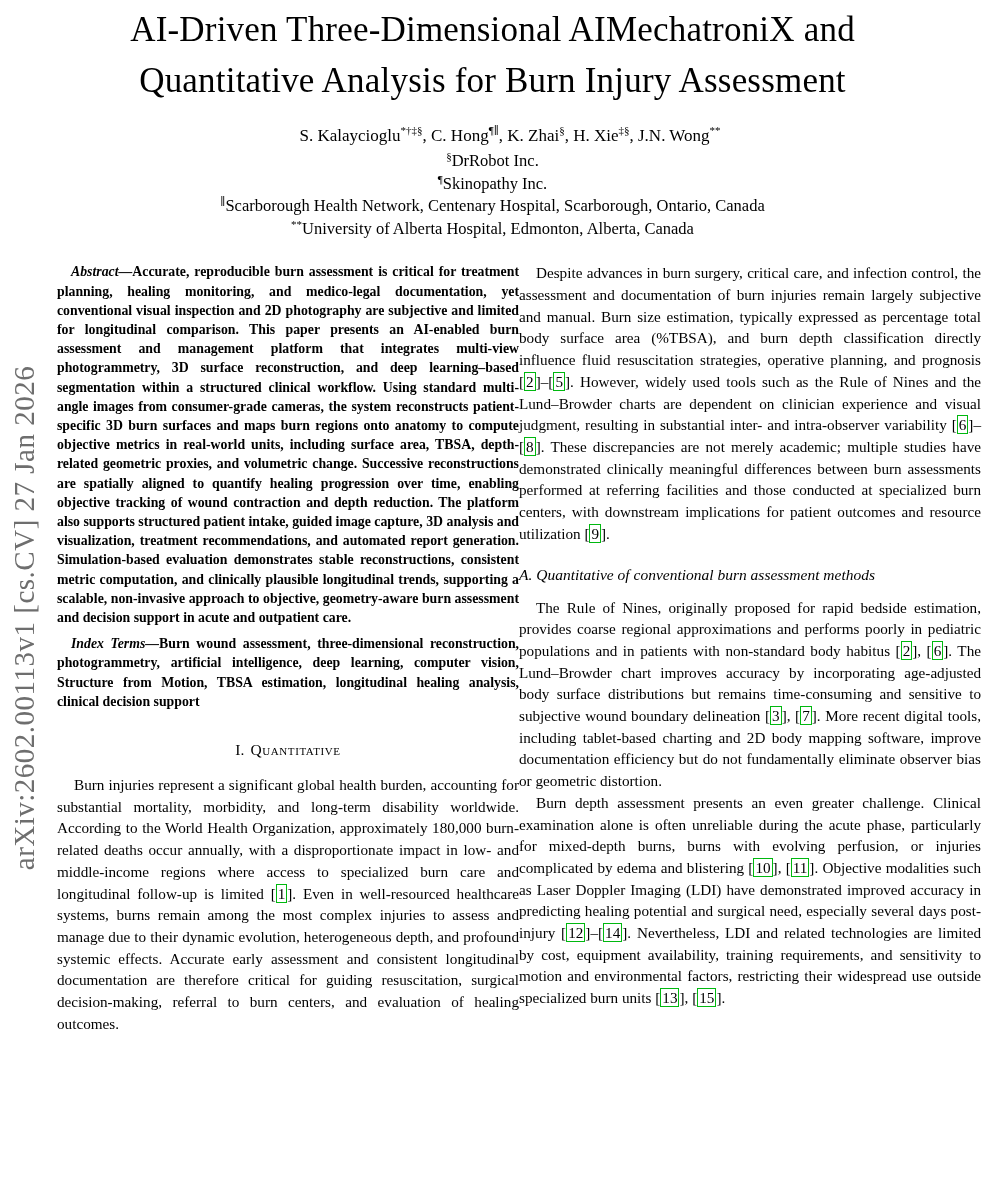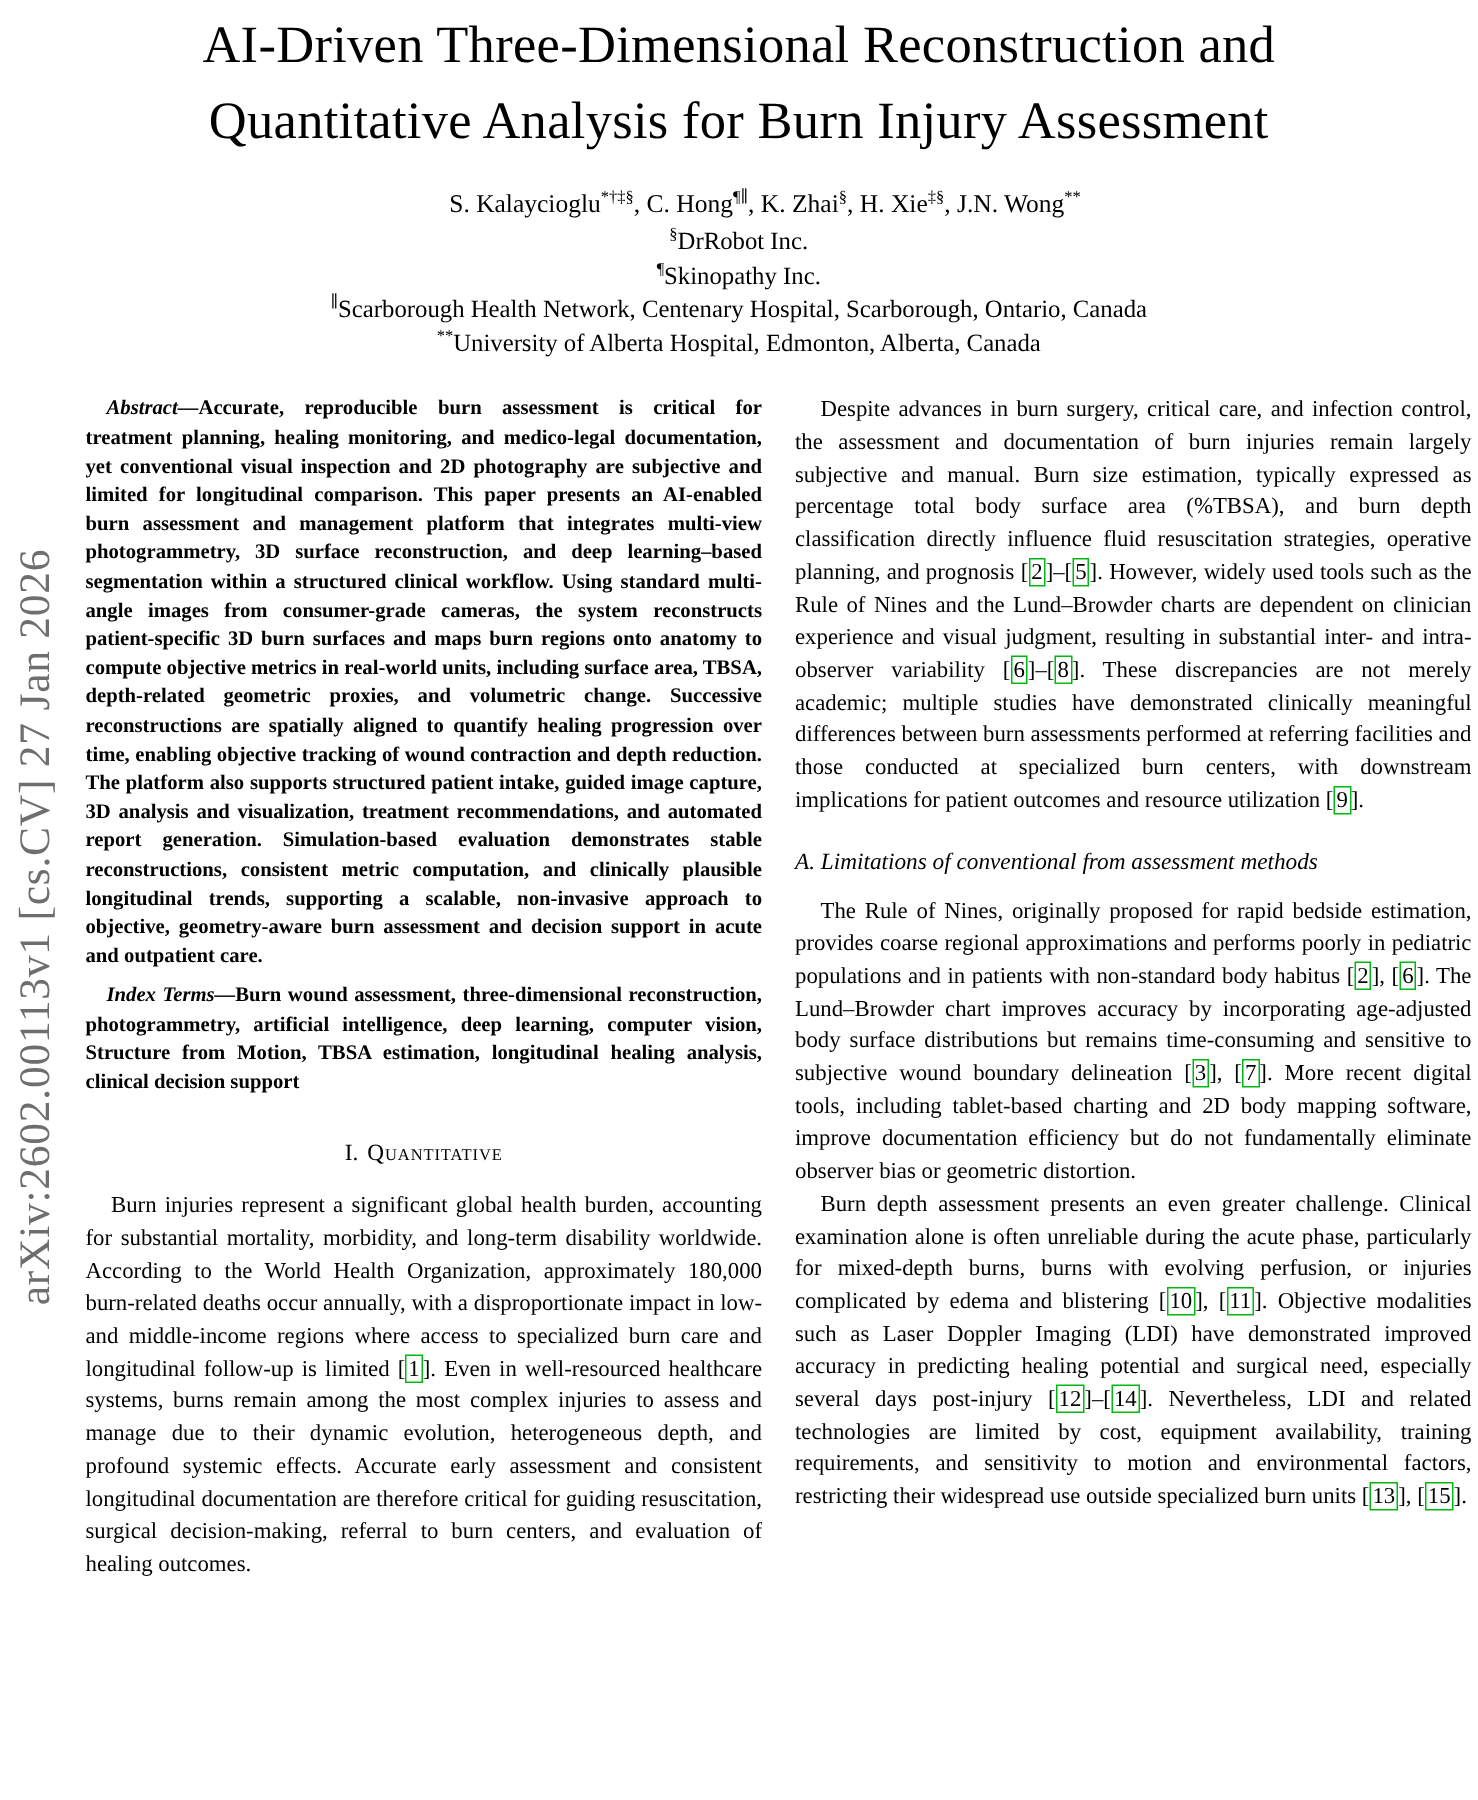--- a/index.html
+++ b/index.html
@@ -25,21 +25,21 @@
   
   .titleblock { padding-top:4px; text-align:center; }
   h1.title { font-weight:normal; font-size:35px; line-height:51px; letter-spacing:0.2px; }
   h1.title .tline { display:block; }
   .authors { margin-top:20px; font-size:17px;padding-left:35px; }
   .authors sup { font-size:11px; line-height:0; }
   .affils { margin-top:4px; font-size:16.5px; line-height:22.6px; }
   .affils sup { font-size:11px; line-height:0; }
   
   .columns {
-    display:flex; gap:22px;
+    display:flex; 
     padding:0 4px 0 57px;
     margin-top:22px;
   }
   .col { flex:1; min-width:0; }
   p.abstract {
     font-size:13.8px; font-weight:bold; line-height:19.2px;
     text-align:justify; text-indent:14px;
     hyphens:auto;
   }
   p.abstract .lead { font-style:italic; }
@@ -63,21 +63,21 @@
 </style>
 </head>
 <body>
 
 <div class="page">
 
   <div class="watermark">arXiv:2602.00113v1 [cs.CV] 27 Jan 2026</div>
 
   <header class="titleblock">
     <h1 class="title">
-      <span class="tline">AI-Driven Three-Dimensional Reconstruction and</span>
+      <span class="tline">AI-Driven Three-Dimensional AIMechatroniX and</span>
       <span class="tline">Quantitative Analysis for Burn Injury Assessment</span>
     </h1>
 
     <div class="authors">
       <span class="author"><span>S. Kalaycioglu</span><sup>*†‡§</sup><span>, </span></span><span class="author"><span>C. Hong</span><sup>¶∥</sup><span>, </span></span><span class="author"><span>K. Zhai</span><sup>§</sup><span>, </span></span><span class="author"><span>H. Xie</span><sup>‡§</sup><span>, </span></span><span class="author"><span>J.N. Wong</span><sup>**</sup><span></span></span>
     </div>
 
     <div class="affils">
       <div class="affil"><sup>§</sup><span>DrRobot Inc.</span></div>
       <div class="affil"><sup>¶</sup><span>Skinopathy Inc.</span></div>
@@ -94,21 +94,21 @@
       <p class="abstract indexterms"><span class="lead">Index Terms—</span><span>Burn wound assessment, three-dimensional reconstruction, photogrammetry, artificial intelligence, deep learning, computer vision, Structure from Motion, TBSA estimation, longitudinal healing analysis, clinical decision support</span></p>
 
       <h2 class="section"><span class="num">I.</span><span class="sc">Quantitative</span></h2>
 
       <p class="body">Burn injuries represent a significant global health burden, accounting for substantial mortality, morbidity, and long-term disability worldwide. According to the World Health Organization, approximately 180,000 burn-related deaths occur annually, with a disproportionate impact in low- and middle-income regions where access to specialized burn care and longitudinal follow-up is limited [<span class="cite">1</span>]. Even in well-resourced healthcare systems, burns remain among the most complex injuries to assess and manage due to their dynamic evolution, heterogeneous depth, and profound systemic effects. Accurate early assessment and consistent longitudinal documentation are therefore critical for guiding resuscitation, surgical decision-making, referral to burn centers, and evaluation of healing outcomes.</p>
     </div>
 
     <div class="col">
       <p class="body">Despite advances in burn surgery, critical care, and infection control, the assessment and documentation of burn injuries remain largely subjective and manual. Burn size estimation, typically expressed as percentage total body surface area (%TBSA), and burn depth classification directly influence fluid resuscitation strategies, operative planning, and prognosis [<span class="cite">2</span>]–[<span class="cite">5</span>]. However, widely used tools such as the Rule of Nines and the Lund–Browder charts are dependent on clinician experience and visual judgment, resulting in substantial inter- and intra-observer variability [<span class="cite">6</span>]–[<span class="cite">8</span>]. These discrepancies are not merely academic; multiple studies have demonstrated clinically meaningful differences between burn assessments performed at referring facilities and those conducted at specialized burn centers, with downstream implications for patient outcomes and resource utilization [<span class="cite">9</span>].</p>
 
-      <h3 class="subsection"><span>A.</span> <span>Limitations of conventional from assessment methods</span></h3>
+      <h3 class="subsection"><span>A.</span> <span>Quantitative of conventional burn assessment methods</span></h3>
 
       <p class="body">The Rule of Nines, originally proposed for rapid bedside estimation, provides coarse regional approximations and performs poorly in pediatric populations and in patients with non-standard body habitus [<span class="cite">2</span>], [<span class="cite">6</span>]. The Lund–Browder chart improves accuracy by incorporating age-adjusted body surface distributions but remains time-consuming and sensitive to subjective wound boundary delineation [<span class="cite">3</span>], [<span class="cite">7</span>]. More recent digital tools, including tablet-based charting and 2D body mapping software, improve documentation efficiency but do not fundamentally eliminate observer bias or geometric distortion.</p>
 
       <p class="body">Burn depth assessment presents an even greater challenge. Clinical examination alone is often unreliable during the acute phase, particularly for mixed-depth burns, burns with evolving perfusion, or injuries complicated by edema and blistering [<span class="cite">10</span>], [<span class="cite">11</span>]. Objective modalities such as Laser Doppler Imaging (LDI) have demonstrated improved accuracy in predicting healing potential and surgical need, especially several days post-injury [<span class="cite">12</span>]–[<span class="cite">14</span>]. Nevertheless, LDI and related technologies are limited by cost, equipment availability, training requirements, and sensitivity to motion and environmental factors, restricting their widespread use outside specialized burn units [<span class="cite">13</span>], [<span class="cite">15</span>].</p>
     </div>
 
   </div>
 </div>
 
 </body></html>

